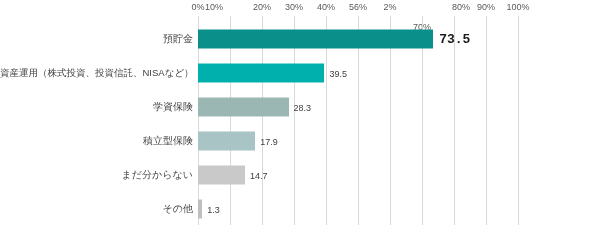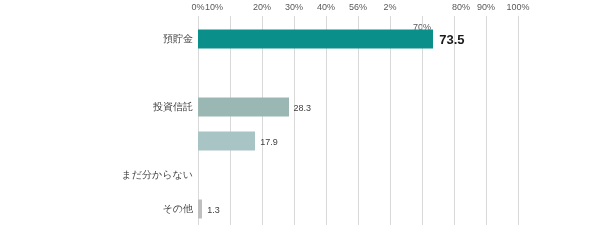--- a/index.html
+++ b/index.html
@@ -93,20 +93,21 @@
     margin-left: 5px;
     font-size: 9px;
     color: #404040;
     white-space: nowrap;
   }
   .bar-value.emphasis {
     font-size: 13px;
     font-weight: bold;
     color: #1a1a1a;
     margin-left: 6px;
+    font-family: Liberation Mono, monospace;
   }
 </style>
 </head>
 <body>
 
 <div id="chart-root">
 
   <div class="axis-labels">
     <span class="axis-tick" style="left:0px;">0%</span>
     <span class="axis-tick" style="left:16px;">10%</span>
@@ -138,38 +139,50 @@
   <div class="rows">
 
     <div class="row" style="top:8px;">
       <div class="cat-label">預貯金</div>
       <div class="bar-wrap">
         <div class="bar" style="width:235.2px;background:#0b8f8a;"></div>
         <div class="bar-value emphasis">73.5</div>
       </div>
     </div>
 
+    <div class="row" style="top:42px;">
+      <div class="cat-label small">資産運用（株式投資、投資信託、NISAなど）</div>
+      <div class="bar-wrap">
+        <div class="bar" style="width:126.4px;background:#00b0ad;"></div>
+        <div class="bar-value">39.5</div>
+      </div>
+    </div>
 
     <div class="row" style="top:76px;">
-      <div class="cat-label">投資信託</div>
+      <div class="cat-label">学資保険</div>
       <div class="bar-wrap">
         <div class="bar" style="width:90.6px;background:#9bb7b4;"></div>
         <div class="bar-value">28.3</div>
       </div>
     </div>
 
     <div class="row" style="top:110px;">
+      <div class="cat-label">積立型保険</div>
       <div class="bar-wrap">
         <div class="bar" style="width:57.3px;background:#a8c4c4;"></div>
         <div class="bar-value">17.9</div>
       </div>
     </div>
 
     <div class="row" style="top:144px;">
       <div class="cat-label">まだ分からない</div>
+      <div class="bar-wrap">
+        <div class="bar" style="width:47.0px;background:#c9c9c9;"></div>
+        <div class="bar-value">14.7</div>
+      </div>
     </div>
 
     <div class="row" style="top:178px;">
       <div class="cat-label">その他</div>
       <div class="bar-wrap">
         <div class="bar" style="width:4.2px;background:#bfbfbf;"></div>
         <div class="bar-value">1.3</div>
       </div>
     </div>
 

